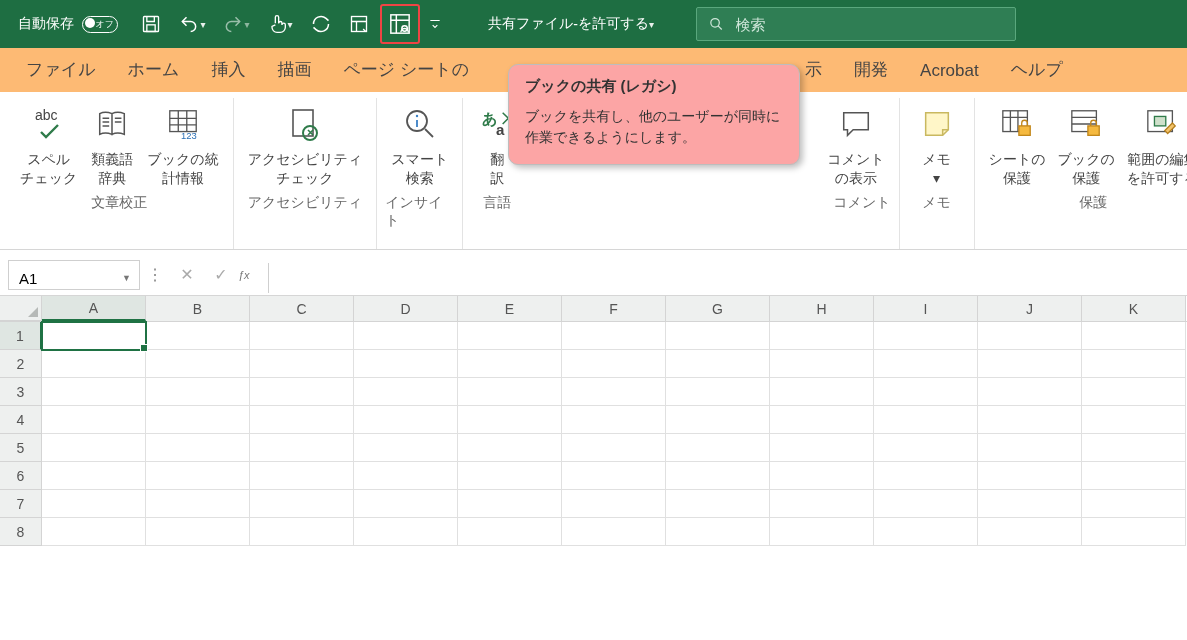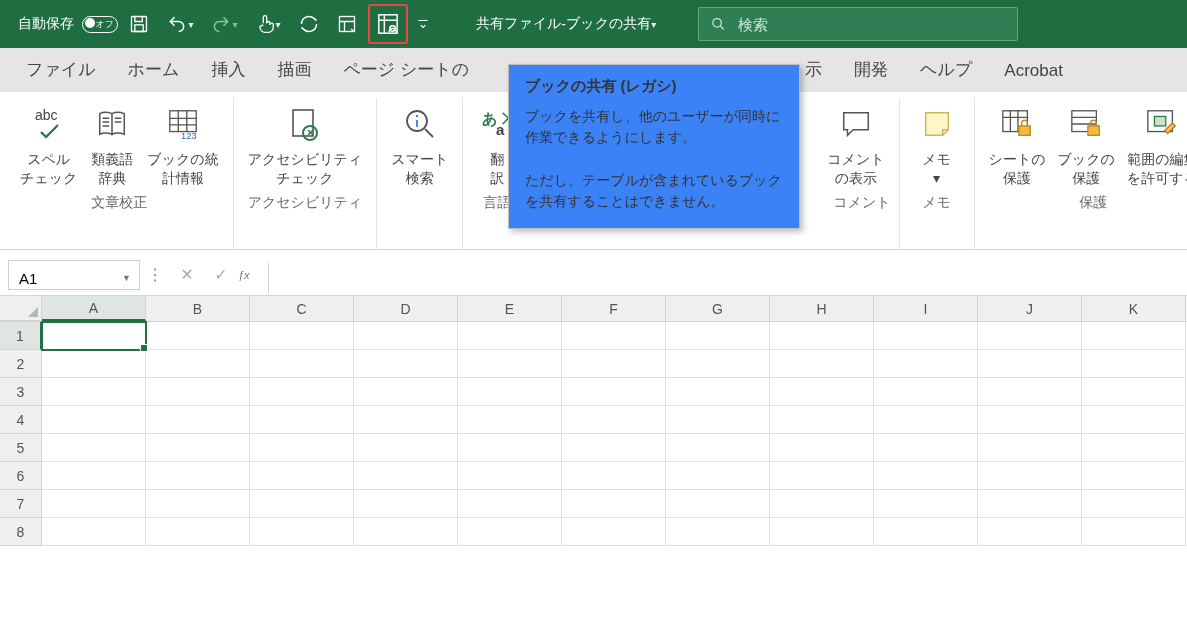--- a/index.html
+++ b/index.html
@@ -1,48 +1,48 @@
 <!DOCTYPE html>
 <html><head>
 <meta charset="utf-8">
 <style>
   * { margin: 0; padding: 0; box-sizing: border-box; font-family: "Yu Gothic UI", "Segoe UI", Meiryo, sans-serif; }
   body { width: 1187px; height: 640px; background: #fff; overflow: hidden; }
 
   
   .titlebar { height: 48px; background: #1e6e42; display: flex; align-items: center; color: #fff; gap: 4px; padding-left: 18px; font-size: 14px; }
-  .titlebar .autosave { display: flex; align-items: center; gap: 8px; }
+  .titlebar .autosave { display: flex; align-items: center; gap: 8px; margin-right: 12px; }
   .toggle-off { width: 36px; height: 17px; border: 1.4px solid #fff; border-radius: 999px; position: relative; display: flex; align-items: center; justify-content: flex-end; padding-right: 3px; font-size: 9px;}
   .toggle-off::before { content: ""; width: 10px; height: 10px; border-radius: 50%; background: #fff; position: absolute; left: 2px; top: 1.3px; }
   .qat-btn { width: 34px; height: 34px; display: flex; align-items: center; justify-content: center; border-radius: 4px; cursor: pointer; }
   .qat-btn.wide { width: 40px; }
   .qat-btn svg { stroke: #fff; fill: none; }
   .qat-highlight { border: 2.5px solid #e44; border-radius: 3px; padding: 1px; }
   .titlebar .doc-title { margin-left: 38px; display: flex; align-items: center; }
   .titlebar .chev { font-size: 10px; opacity: .9; }
   .searchbox { margin-left: 38px; flex: 1; max-width: 320px; height: 34px; background: #2f7e54; border: 1px solid #5aa77d; border-radius: 2px; display: flex; align-items: center; padding: 0 12px; gap: 12px; color: #cfe6d9; }
   .searchbox input { background: transparent; border: none; color: #cfe6d9; font-size: 15px; outline: none; width: 100%; }
   .searchbox input::placeholder { color: #cfe6d9; }
 
   
-  .ribbon-tabs { height: 44px; background: #e5e5e5; border-bottom: 0px; display: flex; align-items: flex-end; gap: 8px; padding: 0 14px; font-size: 17px; color: #444; }
+  .ribbon-tabs { height: 44px; background: #fdba74; border-bottom: 0px; display: flex; align-items: flex-end; gap: 8px; padding: 0 14px; font-size: 17px; color: #444; }
   .ribbon-tabs .tab { padding: 9px 12px 11px; cursor: pointer; }
 
   
   .ribbon { height: 158px; background: #fff; border-bottom: 1px solid #d6d6d6; display: flex; padding: 6px 6px 0; position: relative; }
   .group { display: flex; flex-direction: column; align-items: center; padding: 0 8px 2px; }
   .group .items { display: flex; gap: 0; }
   .group .lbl { font-size: 14px; color: #666; padding: 6px 0 4px; }
   .group + .group { border-left: 1px solid #e3e3e3; }
 
   .rbtn { display: flex; flex-direction: column; align-items: center; justify-content: flex-start; gap: 6px; padding: 6px 6px 0; cursor: pointer; min-width: 58px; }
   .rbtn .ricon { width: 40px; height: 40px; display: flex; align-items: center; justify-content: center; }
   .rbtn .rlabel { font-size: 14px; color: #444; text-align: center; line-height: 1.35; white-space: pre; }
 
-  .tooltip { position: absolute; left: 508px; top: -28px; width: 292px; background: #3b82f6; border: 1px solid #bdbdbd; border-radius: 0; padding: 12px 16px 16px; box-shadow: 3px 3px 6px rgba(0,0,0,0.25); font-size: 14px; color: #333; z-index: 50; }
+  .tooltip { position: absolute; left: 508px; top: -28px; width: 292px; background: #fca5a5; border: 1px solid #bdbdbd; border-radius: 10px; padding: 12px 16px 16px; box-shadow: 3px 3px 6px rgba(0,0,0,0.25); font-size: 14px; color: #333; z-index: 50; }
   .tooltip .tt-title { font-weight: 700; margin-bottom: 10px; font-size: 15px; }
   .tooltip p { margin-bottom: 22px; line-height: 1.5; }
   .tooltip p:last-child { margin-bottom: 0; }
 
   
   .fbar { height: 42px; border-bottom: 1px solid #d6d6d6; display: flex; align-items: center; background: #fff; margin-top:4px;}
   .namebox { width: 132px; height: 30px; border: 1px solid #cfcfcf; margin-left: 8px; display: flex; align-items: center; justify-content: space-between; padding: 7px 8px 0 10px; font-size: 15px; background:#fff;}
   .namebox .dd { font-size: 9px; color: #777; }
   .fbar-gap { width: 30px; display:flex; align-items:center; justify-content:center; color:#888;}
   .fctrl { width: 34px; color: #aaa; text-align: center; font-size: 16px; }
@@ -129,43 +129,43 @@
     </div>
   </div>
   <div class="qat-btn" style="width:22px;">
     <svg width="14" height="14" viewBox="0 0 24 24" stroke-width="2">
         <path d="M4 6h16M8 14l4 4 4-4"></path>
       </svg>
   </div>
   <div class="doc-title">
     <span>共有ファイル</span>
     <span>-</span>
-    <span>ブックの共有</span>
+    <span>を許可する</span>
     <span class="chev">▾</span>
   </div>
   <div class="searchbox">
     <svg width="16" height="16" viewBox="0 0 24 24" stroke="#cfe6d9" fill="none" stroke-width="2">
         <circle cx="10" cy="10" r="7"></circle>
         <path d="M21 21l-6-6"></path>
       </svg>
     <input placeholder="検索" style="">
   </div>
 </div>
 
 <div class="ribbon-tabs">
   <div class="tab">ファイル</div>
   <div class="tab">ホーム</div>
   <div class="tab">挿入</div>
   <div class="tab">描画</div>
   <div class="tab">ページ シートの</div>
   <div style="flex:0 0 296px"></div>
   <div class="tab">示</div>
   <div class="tab">開発</div>
+  <div class="tab">Acrobat</div>
   <div class="tab">ヘルプ</div>
-  <div class="tab">Acrobat</div>
 </div>
 
 <div class="ribbon">
 
   <div class="group">
     <div class="items">
       <div class="rbtn">
         <div class="ricon">
             <svg width="36" height="36" viewBox="0 0 36 36" fill="none" stroke-width="1.6">
               <text x="4" y="14" font-size="14" fill="#444" stroke="none">abc</text>
@@ -225,20 +225,21 @@
               <circle cx="15" cy="15" r="10"></circle>
               <path d="M23 23l8 8"></path>
               <circle cx="15" cy="10" r="1.2" fill="#3a7fc5" stroke="none"></circle>
               <path d="M15 14v7" stroke="#3a7fc5"></path>
             </svg>
           </div>
         <div class="rlabel">スマート
 検索</div>
       </div>
     </div>
+    <div class="lbl">インサイト</div>
   </div>
 
   <div class="group">
     <div class="items">
       <div class="rbtn" style="min-width:40px">
         <div class="ricon">
             <svg width="34" height="34" viewBox="0 0 36 36" fill="none" stroke-width="1.6">
               <text x="2" y="18" font-size="16" fill="#2f7b4a" stroke="none" font-weight="bold">あ</text>
               <text x="17" y="30" font-size="16" fill="#444" stroke="none" font-weight="bold">a</text>
               <path d="M24 6l6 6-6 6" stroke="#2f7b4a"></path>
@@ -320,21 +321,20 @@
         <div class="rlabel">範囲の編集
 を許可する</div>
       </div>
     </div>
     <div class="lbl">保護</div>
   </div>
 
   <div class="tooltip">
     <div class="tt-title">ブックの共有 (レガシ)</div>
     <p>ブックを共有し、他のユーザーが同時に作業できるようにします。</p>
-    <p>ただし、テーブルが含まれているブックを共有することはできません。</p>
   </div>
 </div>
 
 <div class="fbar">
   <div class="namebox">
     <span>A1</span>
     <span class="dd">▼</span>
   </div>
   <div class="fbar-gap">⋮</div>
   <div class="fctrl">✕</div>

